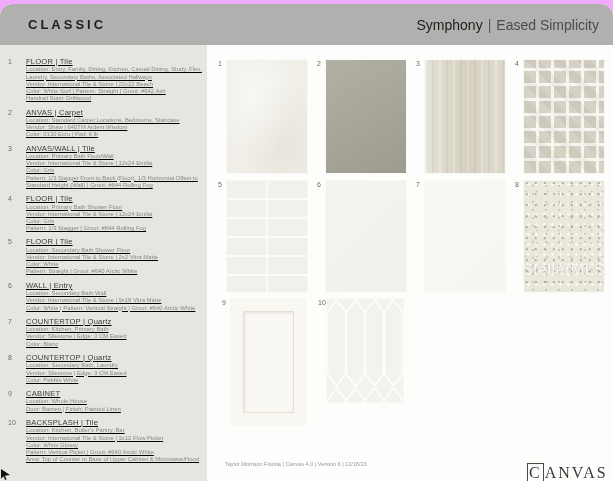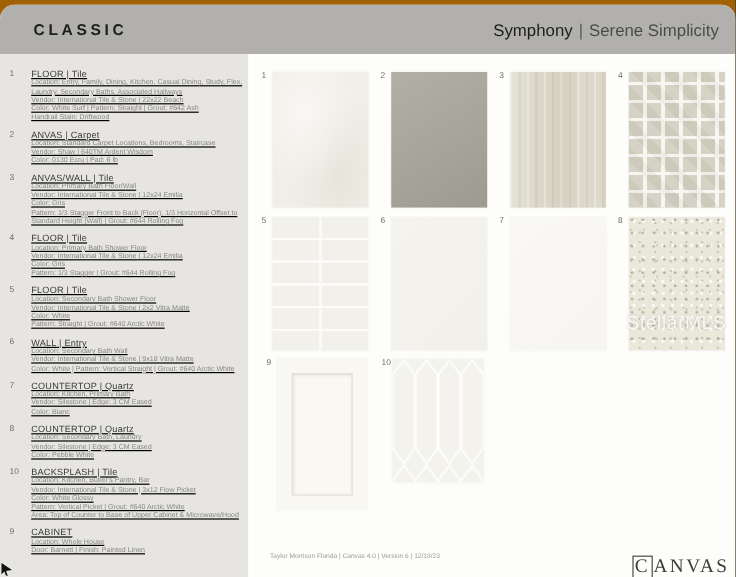--- a/index.html
+++ b/index.html
@@ -1,16 +1,16 @@
 <!DOCTYPE html>
 <html><head>
 <meta charset="utf-8">
 <style>
   html,body{margin:0;padding:0;background:#161616;}
-  .page{position:relative;width:613px;height:481px;background:#a16207;
+  .page{position:relative;width:613px;height:481px;background:#f0abfc;
         font-family:"Liberation Sans",sans-serif;overflow:hidden;}
   .card{position:absolute;left:0;top:4px;width:613px;height:477px;background:#fdfdfc;
         border-radius:12px 12px 0 0;overflow:hidden;}
   
   .header{position:absolute;left:0;top:0;width:613px;height:41px;background:#b1b0ae;
           border-radius:12px 12px 0 0;display:flex;align-items:center;
           justify-content:space-between;box-sizing:border-box;padding:0 14px 0 28px;}
   .brand{font-size:13px;font-weight:bold;letter-spacing:3px;color:#1d1d1b;}
   .theme{font-size:14px;color:#4c4c4a;}
   .theme b{color:#1d1d1b;font-weight:normal;}
@@ -68,21 +68,21 @@
      clip-path:polygon(0 0,100% 55%,45% 62%,62% 100%,42% 95%,30% 66%,0 88%);}
 </style>
 </head>
 <body>
 
 <div class="page">
   <div class="card">
 
     <div class="header">
       <div class="brand">CLASSIC</div>
-      <div class="theme"><b>Symphony</b><span class="sep">|</span><span>Serene Simplicity</span></div>
+      <div class="theme"><b>Symphony</b><span class="sep">|</span><span>Eased Simplicity</span></div>
     </div>
 
     <div class="sidebar">
       <div class="s-item">
         <div class="s-num">1</div>
         <div class="s-body">
           <div class="s-title">FLOOR | Tile</div>
           <div class="s-line">Location: Entry, Family, Dining, Kitchen, Casual Dining, Study, Flex, Laundry, Secondary Baths, Associated Hallways</div>
           <div class="s-line">Vendor: International Tile &amp; Stone | 22x22 Beach</div>
           <div class="s-line">Color: White Surf | Pattern: Straight | Grout: #642 Ash</div>
@@ -146,39 +146,39 @@
           <div class="s-line">Color: Blanc</div>
         </div>
       </div>
       <div class="s-item">
         <div class="s-num">8</div>
         <div class="s-body">
           <div class="s-title">COUNTERTOP | Quartz</div>
           <div class="s-line">Location: Secondary Bath, Laundry</div>
           <div class="s-line">Vendor: Silestone | Edge: 3 CM Eased</div>
           <div class="s-line">Color: Pebble White</div>
+        </div>
+      </div>
+      <div class="s-item">
+        <div class="s-num">9</div>
+        <div class="s-body">
+          <div class="s-title">CABINET</div>
+          <div class="s-line">Location: Whole House</div>
+          <div class="s-line">Door: Barnett | Finish: Painted Linen</div>
         </div>
       </div>
       <div class="s-item">
         <div class="s-num">10</div>
         <div class="s-body">
           <div class="s-title">BACKSPLASH | Tile</div>
           <div class="s-line">Location: Kitchen, Butler's Pantry, Bar</div>
           <div class="s-line">Vendor: International Tile &amp; Stone | 3x12 Flow Picket</div>
           <div class="s-line">Color: White Glossy</div>
           <div class="s-line">Pattern: Vertical Picket | Grout: #640 Arctic White</div>
           <div class="s-line">Area: Top of Counter to Base of Upper Cabinet &amp; Microwave/Hood</div>
-        </div>
-      </div>
-      <div class="s-item">
-        <div class="s-num">9</div>
-        <div class="s-body">
-          <div class="s-title">CABINET</div>
-          <div class="s-line">Location: Whole House</div>
-          <div class="s-line">Door: Barnett | Finish: Painted Linen</div>
         </div>
       </div>
     </div>
 
     <div class="main">
       <div class="cell p-surf" style="left:20px;top:15px;width:80px;height:113px;">
         <span class="num">1</span>
       </div>
       <div class="cell p-carpet" style="left:119px;top:15px;width:80px;height:113px;">
         <span class="num">2</span>

